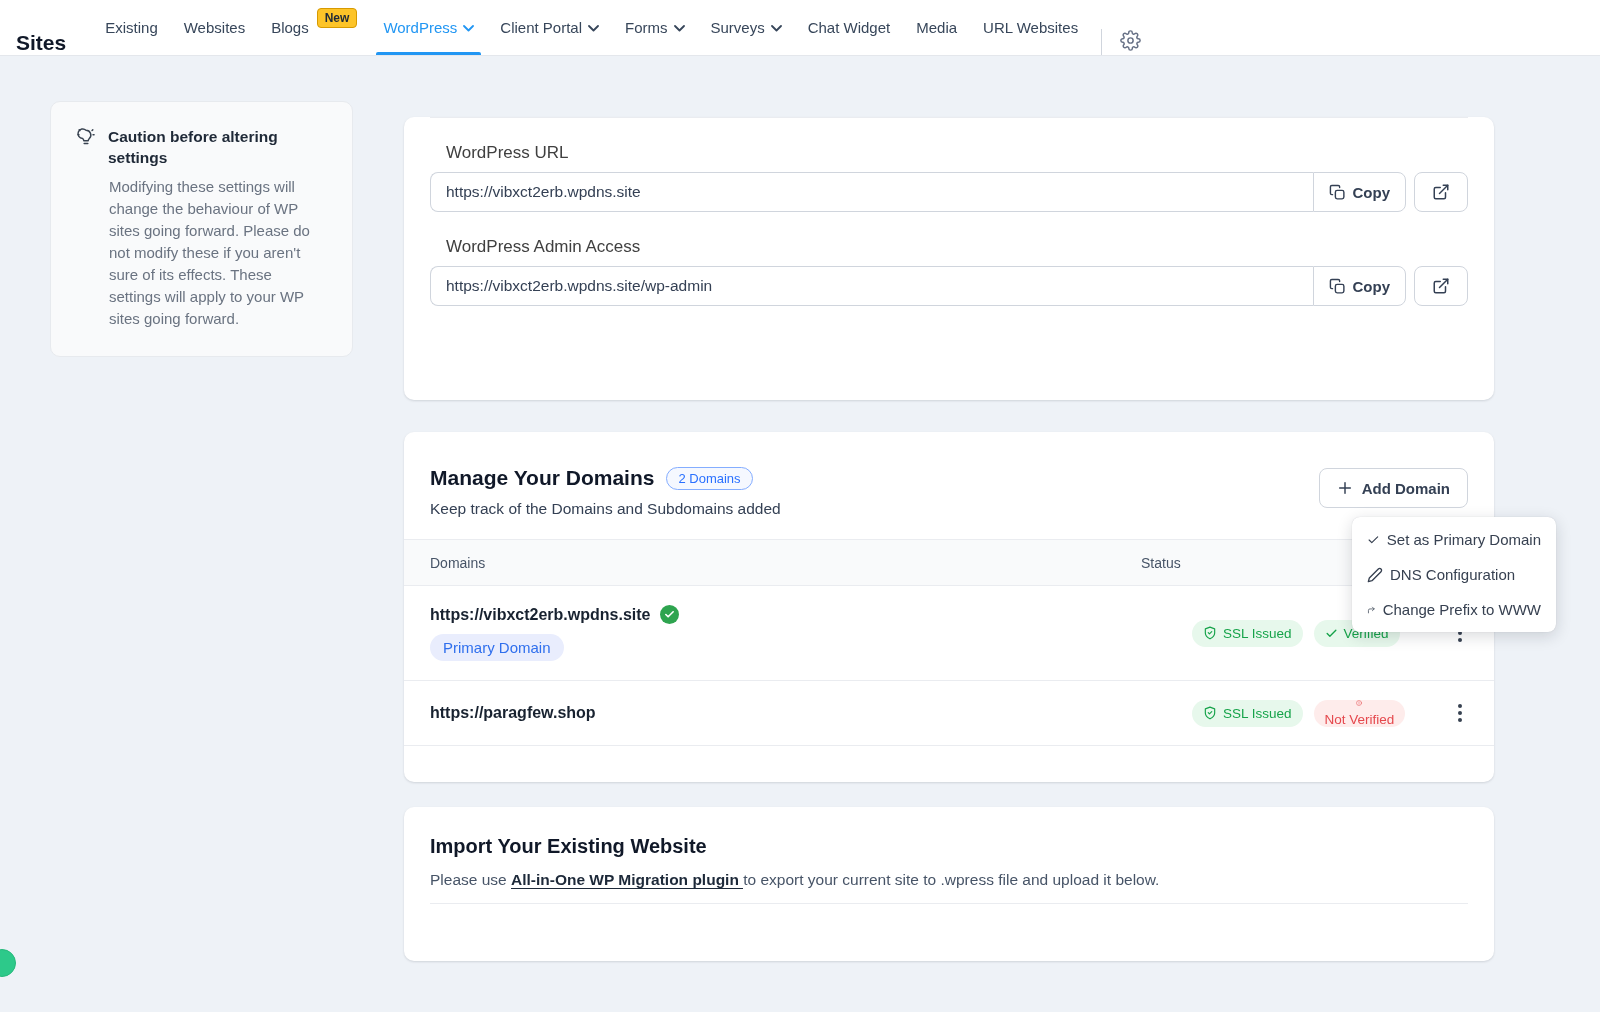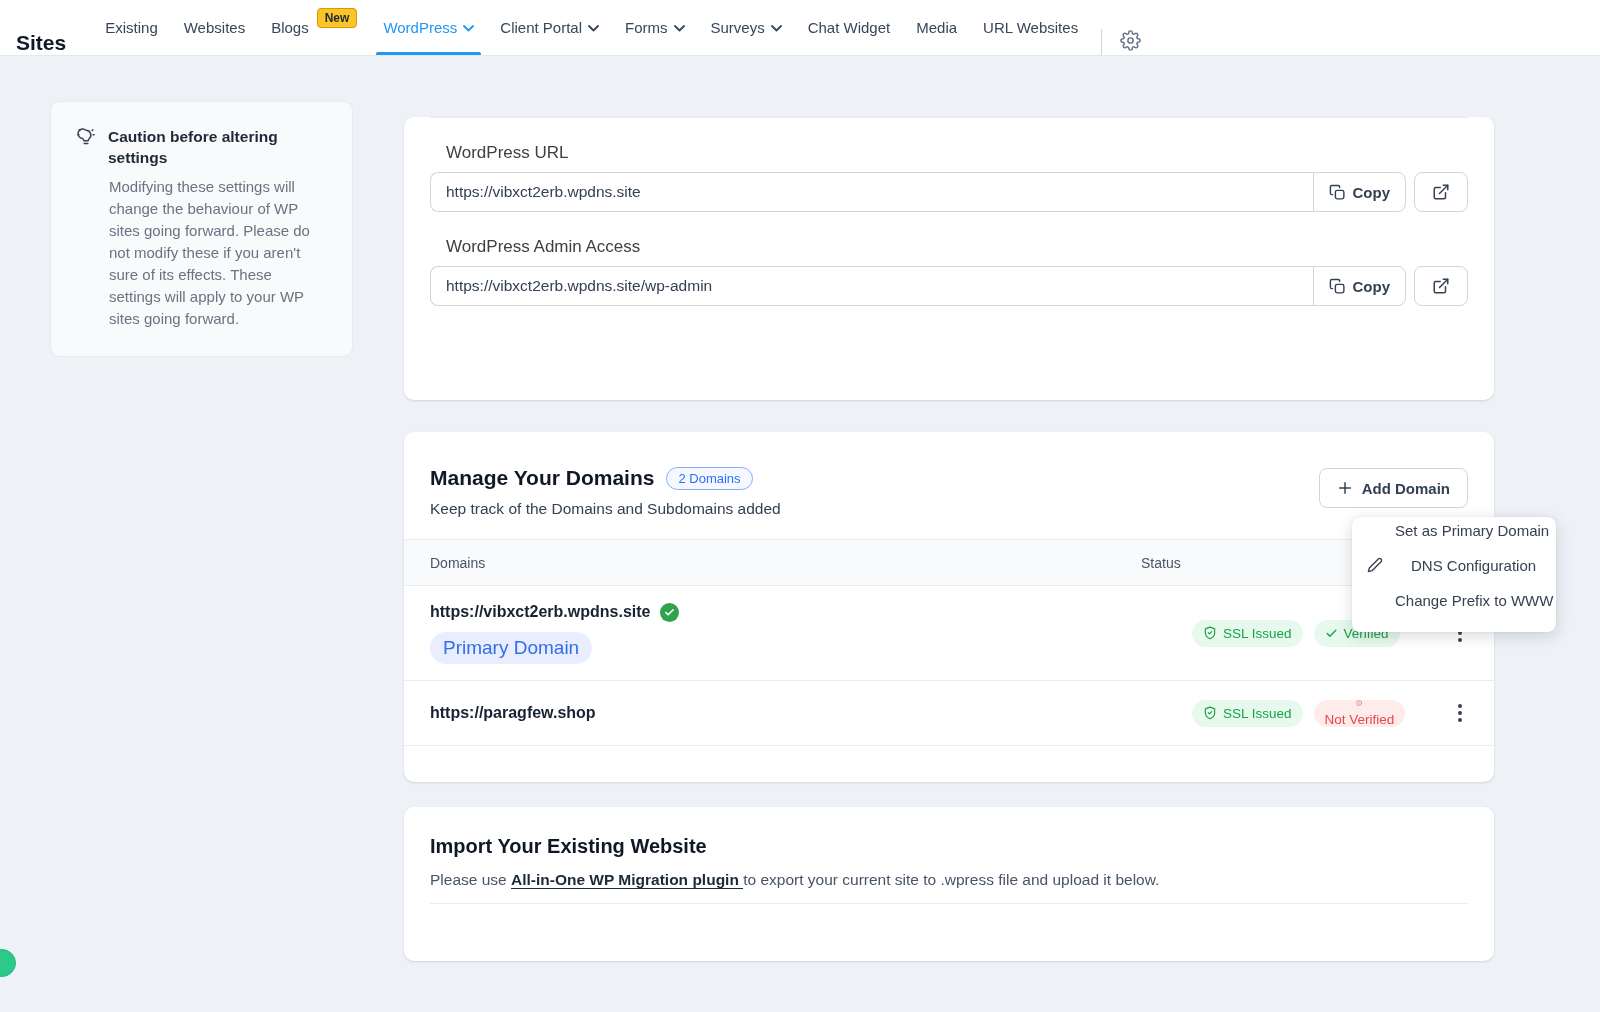--- a/index.html
+++ b/index.html
@@ -108,41 +108,41 @@
   .drow-1 { height:95px; }
   .drow-2 { height:65px; }
   .domain-line { display:flex; align-items:center; gap:10px; }
   .domain-url { font-size:16px; font-weight:600; color:#182230; }
   .check-circle {
     width:19px; height:19px; border-radius:50%; background:#2ea44f;
     display:flex; align-items:center; justify-content:center;
   }
   .primary-pill {
     display:inline-block; margin-top:10px; background:#e9edfd; color:#2f6fed;
-    font-size:19px; font-weight:500; padding:5px 13px; border-radius:999px;
+    font-size:15px; font-weight:500; padding:5px 13px; border-radius:999px;
   }
   .pill { display:inline-flex; align-items:center; gap:6px; height:27px; padding:0 11px;
     border-radius:999px; font-size:13.5px; font-weight:500; }
   .pill-green { background:#e7f8ec; color:#16a34a; }
   .pill-red   { background:#feeceb; color:#e5484d;flex-direction:column; }
   .cell-status { display:flex; gap:11px; align-items:center; }
   .kebab-btn { background:none; border:none; cursor:pointer; padding:6px;
     display:flex; flex-direction:column; gap:3px; align-items:center; margin-left:auto; }
   .kebab-btn i { width:4px; height:4px; border-radius:50%; background:#374151; }
   .domains-footer { height:36px; }
 
   
   .ctx-menu {
     position:absolute; left:1352px; top:517px; width:204px; z-index:50;
     background:#fff; border-radius:8px; overflow:hidden;
     box-shadow:0 4px 16px rgba(16,24,40,.16), 0 0 1px rgba(16,24,40,.2);
     padding:5px 0;
   }
   .ctx-item {
-    display:flex; gap:28px; height:35px; padding:0 15px;
+    display:flex; align-items:center; gap:7px; height:35px; padding:0 15px;
     font-size:15px; font-weight:500; color:#374151; cursor:pointer; white-space:nowrap;
   }
   .ctx-item.highlight { background:#f1f3f5; }
 
   
   .import-card { margin-top:25px; height:154px; padding:28px 26px 0; }
   .import-title { font-size:20px; font-weight:700; color:#101828; }
   .import-sub { margin-top:13px; font-size:15.5px; color:#475467; }
   .import-link { color:#1d2939; font-weight:600; border-bottom:1px solid #1d2939; cursor:pointer; }
   .import-divider { border-top:1px solid #eaecf0; margin-top:14px; }

